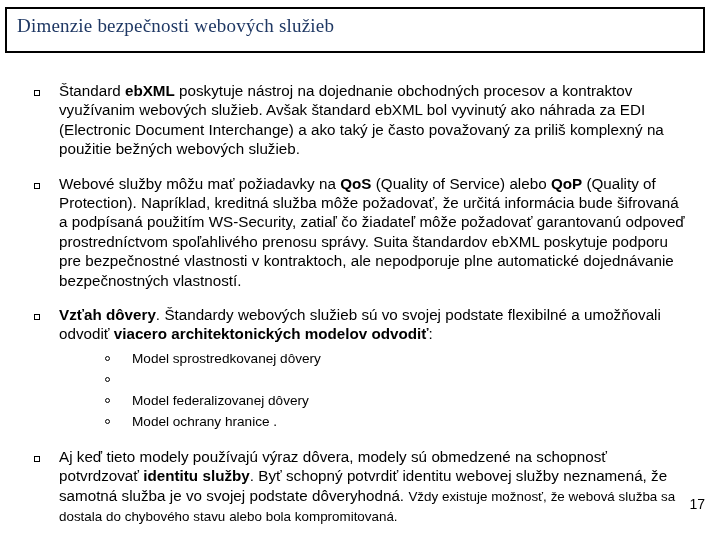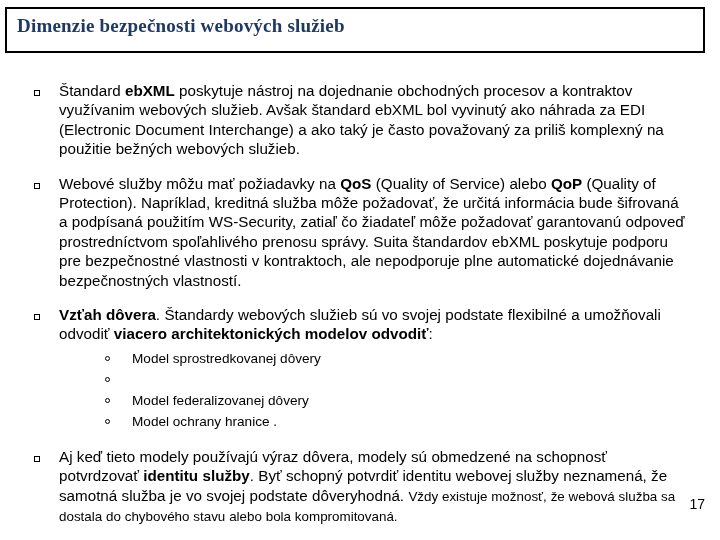--- a/index.html
+++ b/index.html
@@ -31,21 +31,21 @@
     border: 2px solid #000000;
     box-sizing: border-box;
     background: #ffffff;
   }
   #title-text {
     position: absolute;
     left: 10px;
     top: 6px;
     font-family: "Liberation Serif", "DejaVu Serif", serif;
     font-size: 19px;
-    font-weight: bold;
+    font-weight: normal;
     color: #1f3864;
     letter-spacing: 0.2px;
     white-space: nowrap;
   }
 
   
   #body-area {
     position: absolute;
     left: 0;
     top: 66px;
@@ -136,21 +136,21 @@
       <div class="bullet-row">
         <span class="sq-marker"></span>
         <div class="bullet-text"><span>Štandard </span><b>ebXML</b><span> poskytuje nástroj na dojednanie obchodných procesov a kontraktov využívanim webových služieb. Avšak štandard ebXML bol vyvinutý ako náhrada za EDI (Electronic Document Interchange) a ako taký je často považovaný za priliš komplexný na použitie bežných webových služieb.</span></div>
       </div>
       <div class="bullet-row">
         <span class="sq-marker"></span>
         <div class="bullet-text"><span>Webové služby môžu mať požiadavky na </span><b>QoS</b><span> (Quality of Service) alebo </span><b>QoP</b><span> (Quality of Protection). Napríklad, kreditná služba môže požadovať, že určitá informácia bude šifrovaná a podpísaná použitím WS-Security, zatiaľ čo žiadateľ môže požadovať garantovanú odpoveď prostredníctvom spoľahlivého prenosu správy. Suita štandardov ebXML poskytuje podporu pre bezpečnostné vlastnosti v kontraktoch, ale nepodporuje plne automatické dojednávanie bezpečnostných vlastností.</span></div>
       </div>
       <div class="bullet-row">
         <span class="sq-marker"></span>
-        <div class="bullet-text"><b>Vzťah dôvera</b><span>. Štandardy webových služieb sú vo svojej podstate flexibilné a umožňovali odvodiť </span><b>viacero architektonických modelov odvodiť</b><span>:</span></div>
+        <div class="bullet-text"><b>Vzťah dôvery</b><span>. Štandardy webových služieb sú vo svojej podstate flexibilné a umožňovali odvodiť </span><b>viacero architektonických modelov odvodiť</b><span>:</span></div>
         <div class="sub-list">
           <div class="sub-row"><span class="circ-marker"></span><span class="sub-text">Model sprostredkovanej dôvery</span></div>
           <div class="sub-row"><span class="circ-marker"></span></div>
           <div class="sub-row"><span class="circ-marker"></span><span class="sub-text">Model federalizovanej dôvery</span></div>
           <div class="sub-row"><span class="circ-marker"></span><span class="sub-text">Model ochrany hranice .</span></div>
         </div>
       </div>
       <div class="bullet-row">
         <span class="sq-marker"></span>
         <div class="bullet-text"><span>Aj keď tieto modely používajú výraz dôvera, modely sú obmedzené na schopnosť potvrdzovať </span><b>identitu služby</b><span>. Byť schopný potvrdiť identitu webovej služby neznamená, že samotná služba je vo svojej podstate dôveryhodná. </span><span class="small-tail">Vždy existuje možnosť, že webová služba sa dostala do chybového stavu alebo bola kompromitovaná.</span></div>

